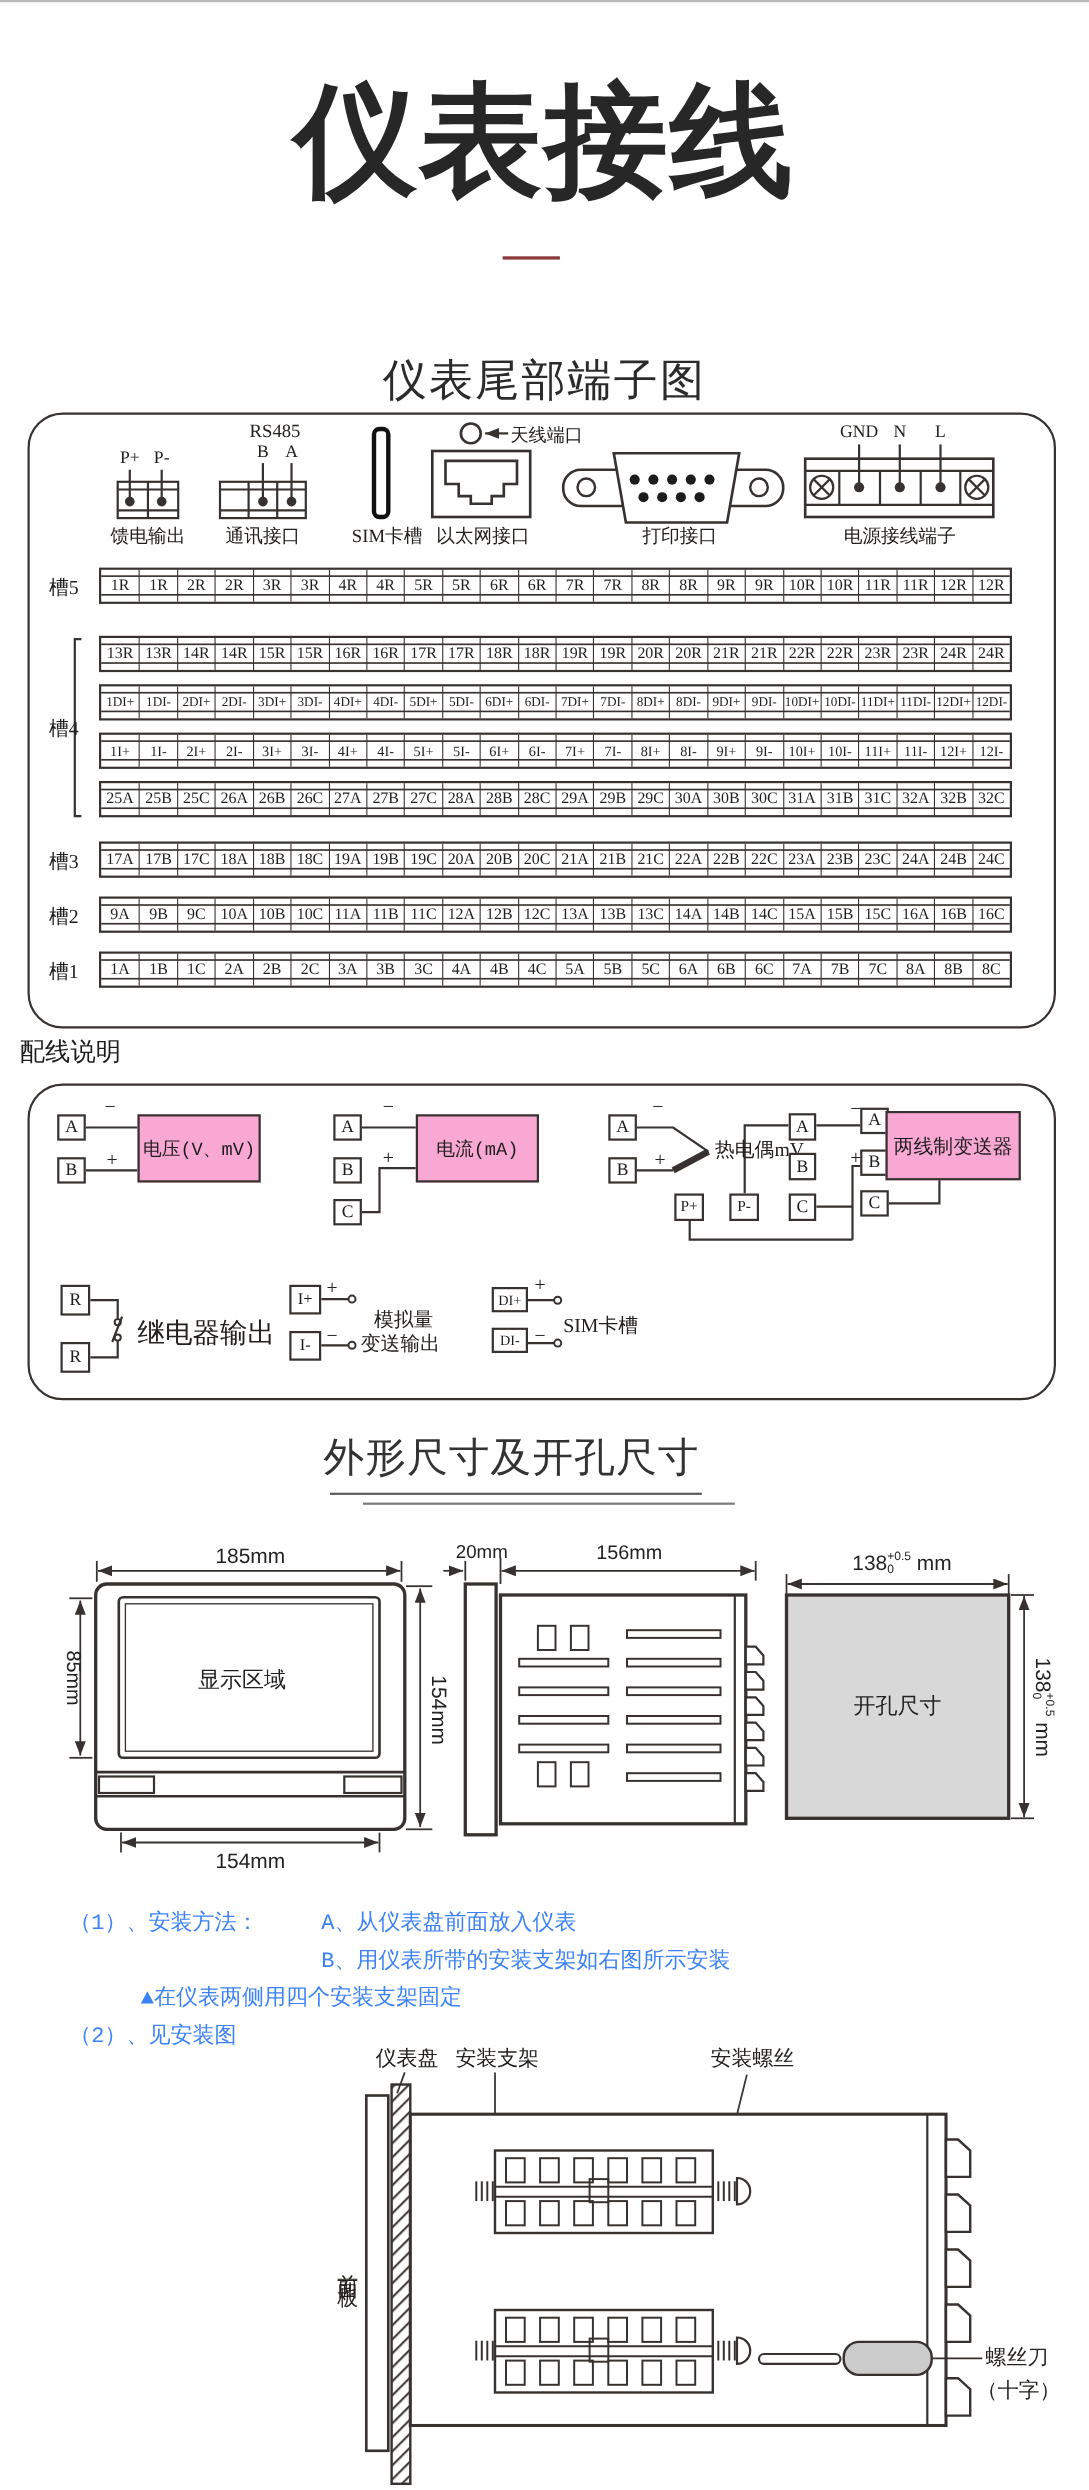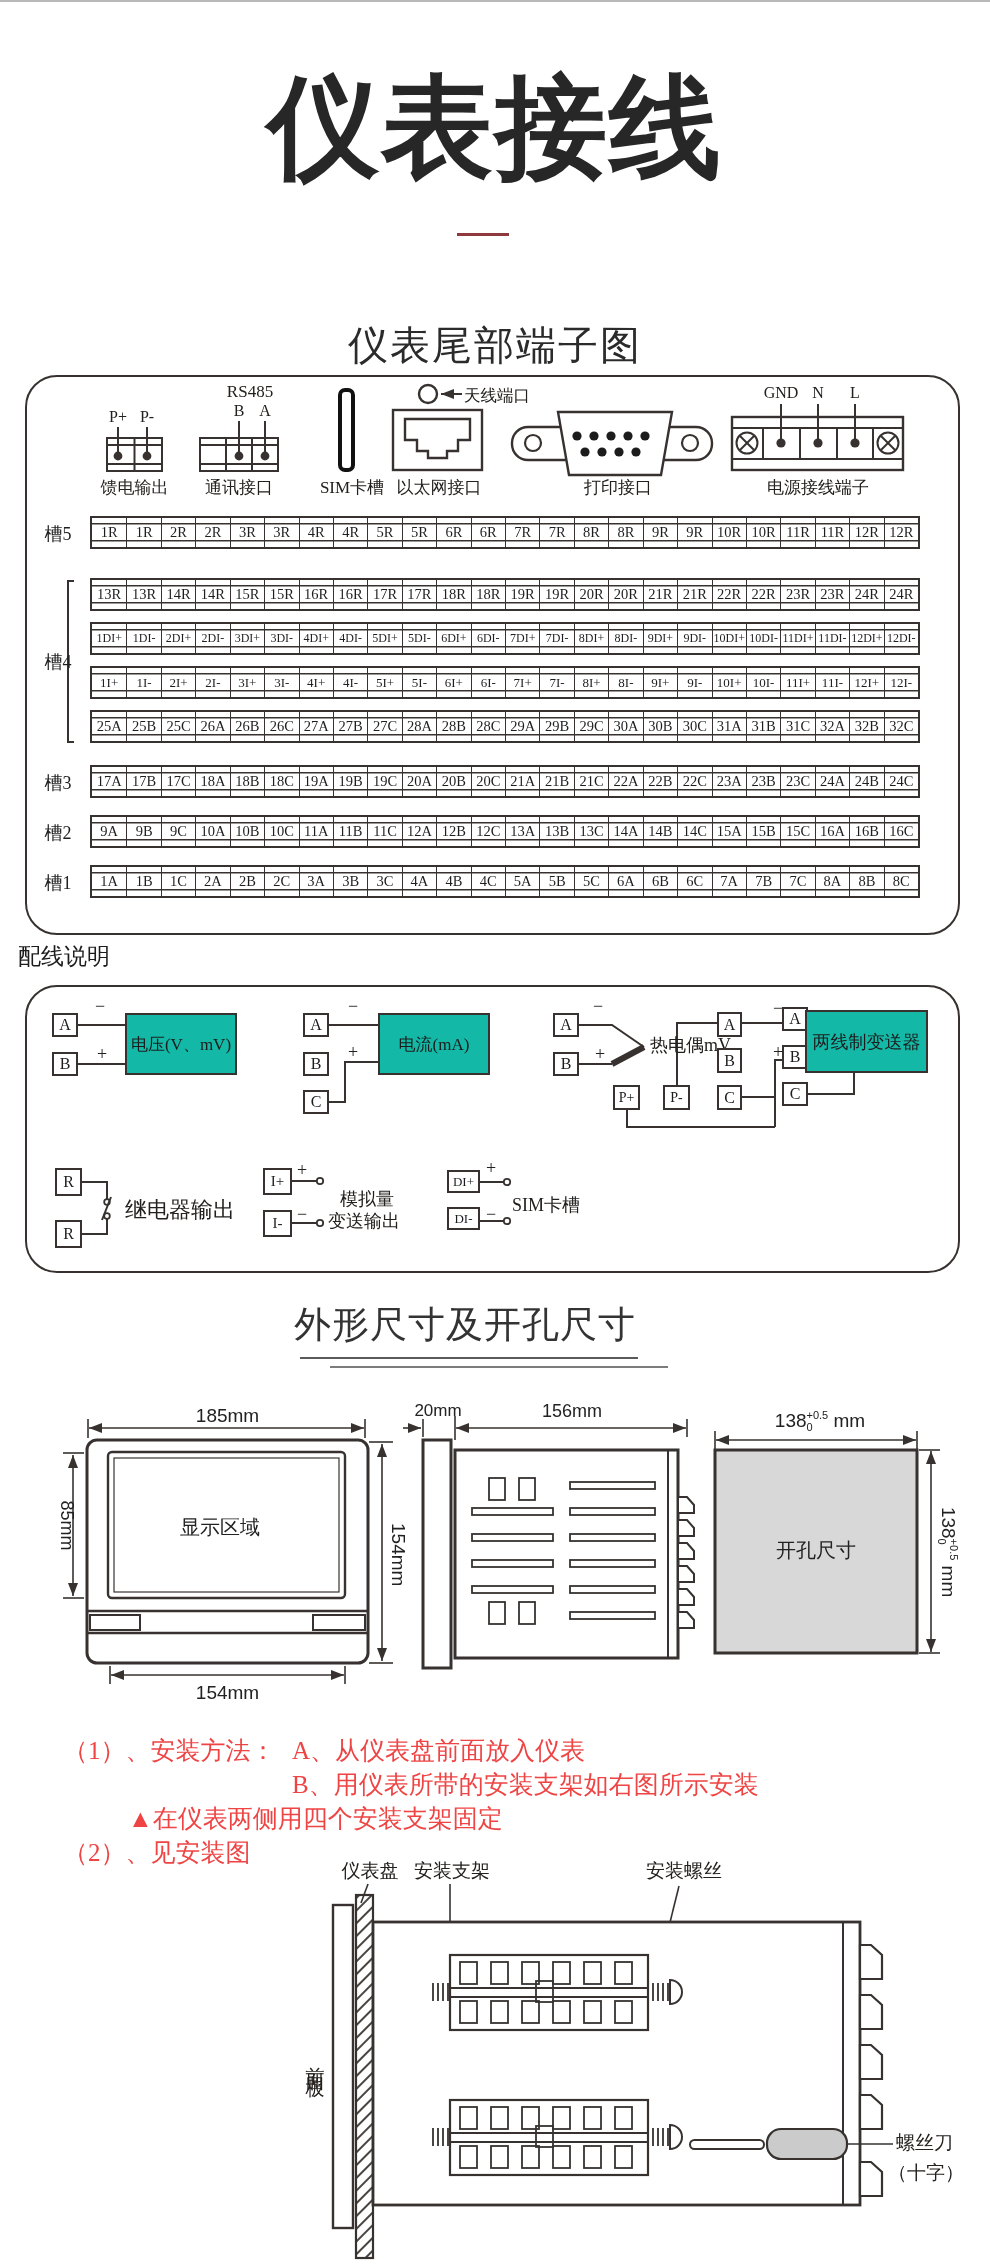--- a/index.html
+++ b/index.html
@@ -32,39 +32,39 @@
   .slotlbl{position:absolute;left:33px;width:50px;text-align:center;font-size:18px;color:#1e1e1e;
     font-family:"Liberation Serif","DejaVu Serif",serif}
   
   .clabel{position:absolute;font-size:17px;color:#23201d;text-align:center;
     font-family:"Liberation Serif","DejaVu Serif",serif;white-space:nowrap}
   .pin{position:absolute;font-size:16px;color:#23201d;text-align:center;
     font-family:Liberation Serif, serif;white-space:nowrap}
   .tbox{position:absolute;border:2px solid #37322f;background:#fff;box-sizing:border-box;
     display:flex;align-items:center;justify-content:center;font-size:16px;
     font-family:"Liberation Serif","DejaVu Serif",serif;color:#1c1c1c}
-  .bbox{position:absolute;border:2px solid #37322f;background:#14b8a6;box-sizing:border-box;
+  .bbox{position:absolute;border:2px solid #37322f;background:#f9a8d4;box-sizing:border-box;
     display:flex;align-items:center;justify-content:center;font-size:17px;
-    font-family:Liberation Serif, serif;color:#1c1c1c;white-space:nowrap}
+    font-family:Liberation Mono, monospace;color:#1c1c1c;white-space:nowrap}
   .sign{position:absolute;width:24px;text-align:center;font-size:18px;color:#23201d;
     font-family:"Liberation Serif","DejaVu Serif",serif}
   .wlabel{position:absolute;font-size:18px;color:#23201d;text-align:center;white-space:nowrap;
     font-family:"Liberation Serif","DejaVu Serif",serif}
   
   #heading2{left:0;top:1300px;width:930px;text-align:center;font-size:37px;color:#333;letter-spacing:1px}
   #hl1{left:300px;top:1357px;width:338px;height:2.2px;background:#5a5a5a}
   #hl2{left:330px;top:1366px;width:338px;height:1.8px;background:#7c7c7c}
   .dim{position:absolute;font-size:19px;color:#222;text-align:center;white-space:nowrap}
   .rot90{transform:rotate(90deg)}
   .tol{display:inline-flex;flex-direction:column;font-size:11px;line-height:1.1;vertical-align:middle;
        text-align:left;transform:translateY(-1px)}
   .tol i{font-style:normal}
   
-  .inst{position:absolute;font-size:25px;color:#ef4444;white-space:nowrap;
-    font-family:Liberation Serif, serif}
+  .inst{position:absolute;font-size:20px;color:#3b82f6;white-space:nowrap;
+    font-family:Liberation Mono, monospace}
   .mlabel{position:absolute;font-size:19px;color:#23201d;text-align:center;white-space:nowrap;
     font-family:"Liberation Serif","DejaVu Serif",serif}
   .vtext{writing-mode:vertical-rl;letter-spacing:6px}
 </style>
 </head>
 <body>
 
 <div id="page">
 
   <div id="topline" class="abs"></div>
@@ -546,21 +546,21 @@
   <div class="sign" style="left:588px;top:1044px">+</div>
   <div class="wlabel" style="left:650px;top:1033px;text-align:left">热电偶mV</div>
 
   <div class="tbox" style="left:782px;top:1007px;width:26px;height:24px">A</div>
   <div class="tbox" style="left:782px;top:1045px;width:26px;height:24px">B</div>
   <div class="tbox" style="left:782px;top:1082px;width:26px;height:24px">C</div>
   <div class="wlabel" style="left:870px;top:1046px;text-align:left">热电阻</div>
 
   <div class="tbox" style="left:55px;top:1168px;width:27px;height:28px">R</div>
   <div class="tbox" style="left:55px;top:1220px;width:27px;height:28px">R</div>
-  <div class="wlabel" style="left:125px;top:1195px;font-size:22px;text-align:left">继电器输出</div>
+  <div class="wlabel" style="left:125px;top:1195px;font-size:25px;text-align:left">继电器输出</div>
 
   <div class="tbox" style="left:263px;top:1168px;width:29px;height:27px;font-size:15px">I+</div>
   <div class="tbox" style="left:263px;top:1210px;width:29px;height:27px;font-size:15px">I-</div>
   <div class="sign" style="left:292px;top:1160px;width:20px">+</div>
   <div class="sign" style="left:292px;top:1204px;width:20px">−</div>
   <div class="wlabel" style="left:332px;top:1187px;width:70px">模拟量</div>
   <div class="wlabel" style="left:320px;top:1209px;width:88px">变送输出</div>
 
   <div class="tbox" style="left:447px;top:1170px;width:33px;height:23px;font-size:13px">DI+</div>
   <div class="tbox" style="left:447px;top:1207px;width:33px;height:23px;font-size:13px">DI-</div>

